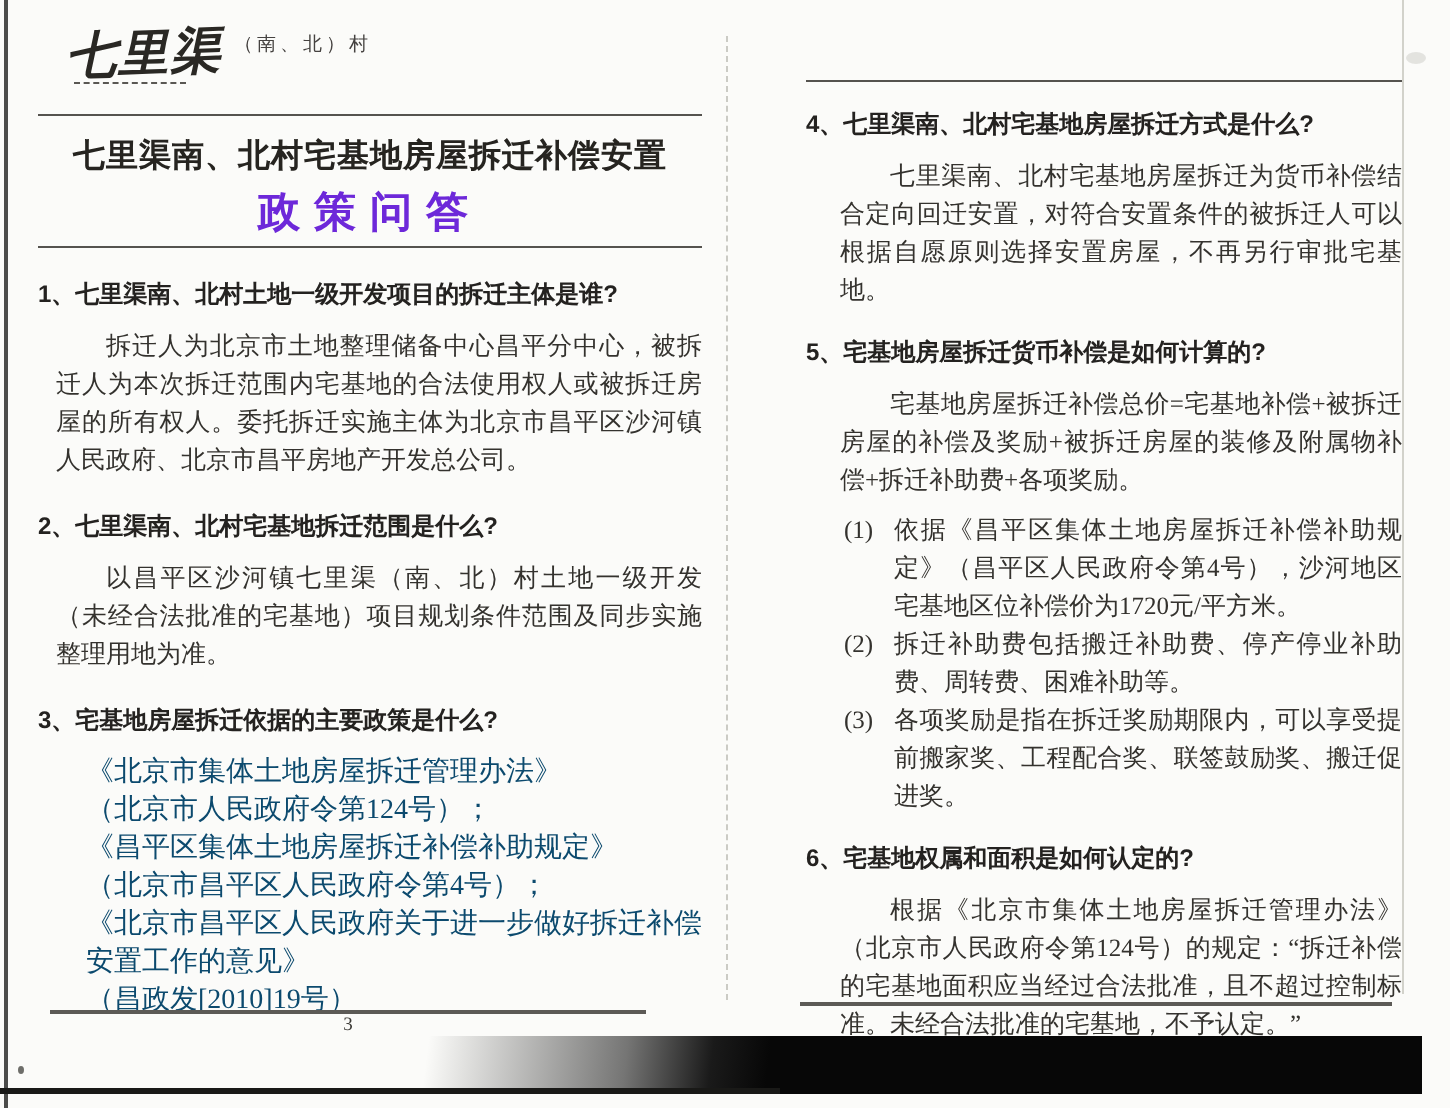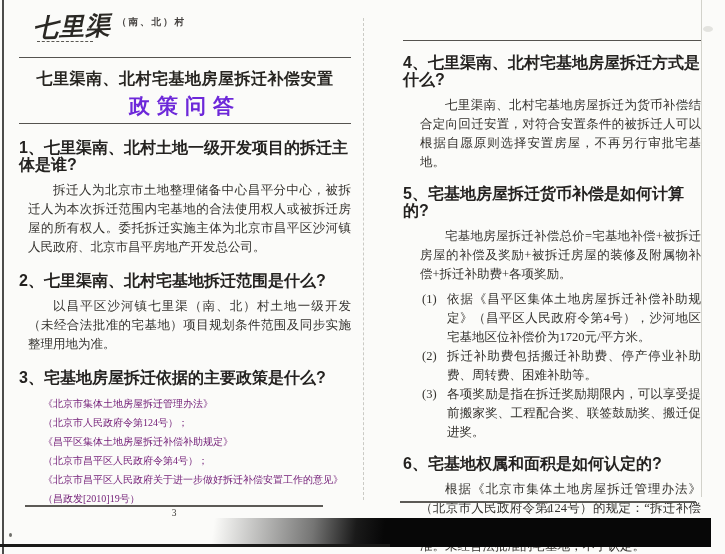--- a/index.html
+++ b/index.html
@@ -32,57 +32,57 @@
   .logo-wrap { width: 84px; }
   .logo {
     font-family: "DejaVu Serif", serif;
     font-style: italic; font-weight: bold;
     font-size: 25px; letter-spacing: 1px;
     color: #2a2824; transform: rotate(-2deg);
     line-height: 26px; white-space: nowrap;
   }
   .logo-underline { width: 56px; height: 0; border-bottom: 1.5px dashed #5a5853; margin: 1px 0 0 4px; }
   .brand-text { padding-top: 2px; }
-  .brand-village { font-size: 9.5px; font-weight: bold; letter-spacing: 2px; color: #454240; }
+  .brand-village { font-size: 9.5px; font-weight: normal; letter-spacing: 2px; color: #454240; }
   .brand-guide   { font-size: 11px;  font-weight: bold; letter-spacing: .5px; color: #3a3834; margin-top: 3px; }
 
   .rule  { height: 0; border-top: 1.5px solid #55534f; }
   .rule-a { margin-top: 3px; }
   .rule-b { margin-top: 4px; }
 
   .title1 {
     margin-top: 11px; text-align: center;
     font-family: "Liberation Sans", sans-serif;
     font-size: 16px; font-weight: bold; letter-spacing: .5px;
     color: #262420; line-height: 20px;
   }
   .title2 {
     margin-top: 4px; text-align: center;
     font-size: 21px; font-weight: bold; letter-spacing: 7px;
     color: #6d28d9; line-height: 26px;
   }
 
   .q-heading {
     font-family: "Liberation Sans", sans-serif;
-    font-weight: bold; font-size: 16px; line-height: 17px;
+    font-weight: bold; font-size: 12px; line-height: 17px;
     color: #242220; margin: 0;
   }
   .lp .q-heading { margin-top: 15px; }
   .rp .q-heading { margin-top: 13px; }
 
   .ans {
     margin: 8px 0 0 9px;
     font-size: 12.5px; line-height: 19px;
     text-align: justify; text-justify: inter-ideograph;
     color: #34322e;
   }
   .ans.indent { text-indent: 2em; }
   .rp .ans { margin-left: 17px; }
 
-  .law-list { margin: 8px 0 0 24px; font-size: 10px; line-height: 19px; color: #701a75; }
+  .law-list { margin: 8px 0 0 24px; font-size: 14px; line-height: 19px; color: #0c4a6e; }
   .law-line { margin: 0; }
 
   .num-list { margin: 6px 0 0 19px; }
   .num-item { display: flex; font-size: 12.5px; line-height: 19px; color: #34322e; margin: 0; }
   .num-marker { flex: 0 0 25px; }
   .num-text { flex: 1; text-align: justify; }
 
   .footer-line-left  { position: absolute; left: 25px;  top: 505px; width: 298px; height: 1.5px; background: #5c5a56; }
   .footer-num-left   { position: absolute; left: 0;     top: 508px; width: 348px; text-align: center; font-size: 9.5px; color: #3c3a36; }
   .footer-line-right { position: absolute; left: 400px; top: 501px; width: 296px; height: 1.5px; background: #5c5a56; }

